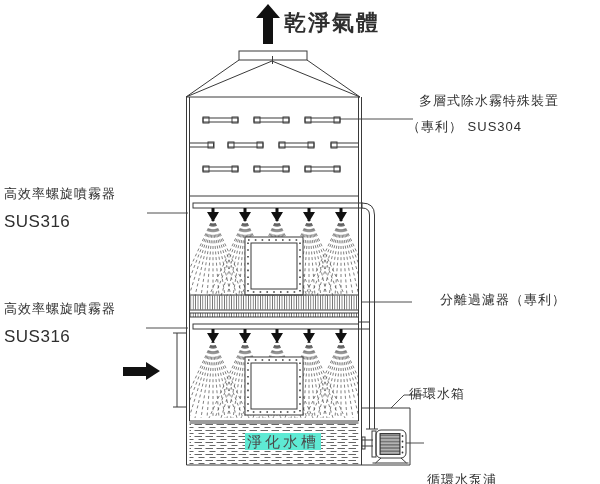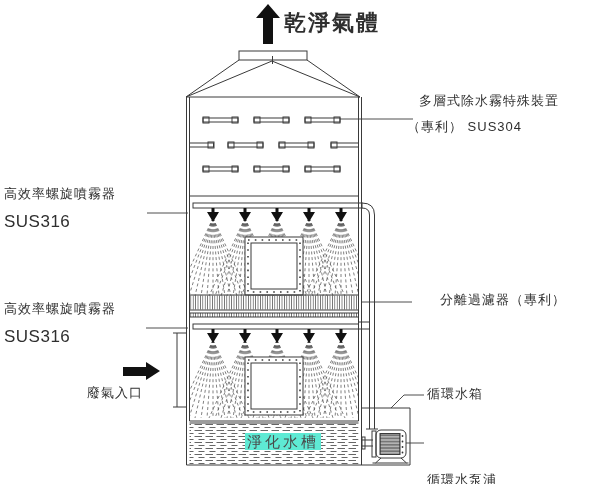--- a/index.html
+++ b/index.html
@@ -233,20 +233,19 @@
   <div class="lbl cjk" style="left:407px;top:120px;">（專利） SUS304</div>
 
   <div class="lbl cjk" style="left:4px;top:187px;">高效率螺旋噴霧器</div>
   <div class="lbl sus" style="left:4px;top:212px;">SUS316</div>
 
   <div class="lbl cjk" style="left:416px;top:293px;margin-left:24px;">分離過濾器（專利）</div>
 
   <div class="lbl cjk" style="left:4px;top:302px;">高效率螺旋噴霧器</div>
   <div class="lbl sus" style="left:4px;top:327px;">SUS316</div>
 
-  <div class="lbl cjk" style="left:87px;top:386px;">廢氣入口</div>
-
-  <div class="lbl cjk" style="left:427px;top:387px;">循環水箱</div>
+
+  <div class="lbl cjk" style="left:409px;top:387px;">循環水箱</div>
 
   <div class="lbl cjk" style="left:427px;top:433px;margin-top:40px;">循環水泵浦</div>
 
   <div class="lbl basin-lbl" style="left:245px;top:433px;">淨化水槽</div>
 </div>
 
 </body></html>

